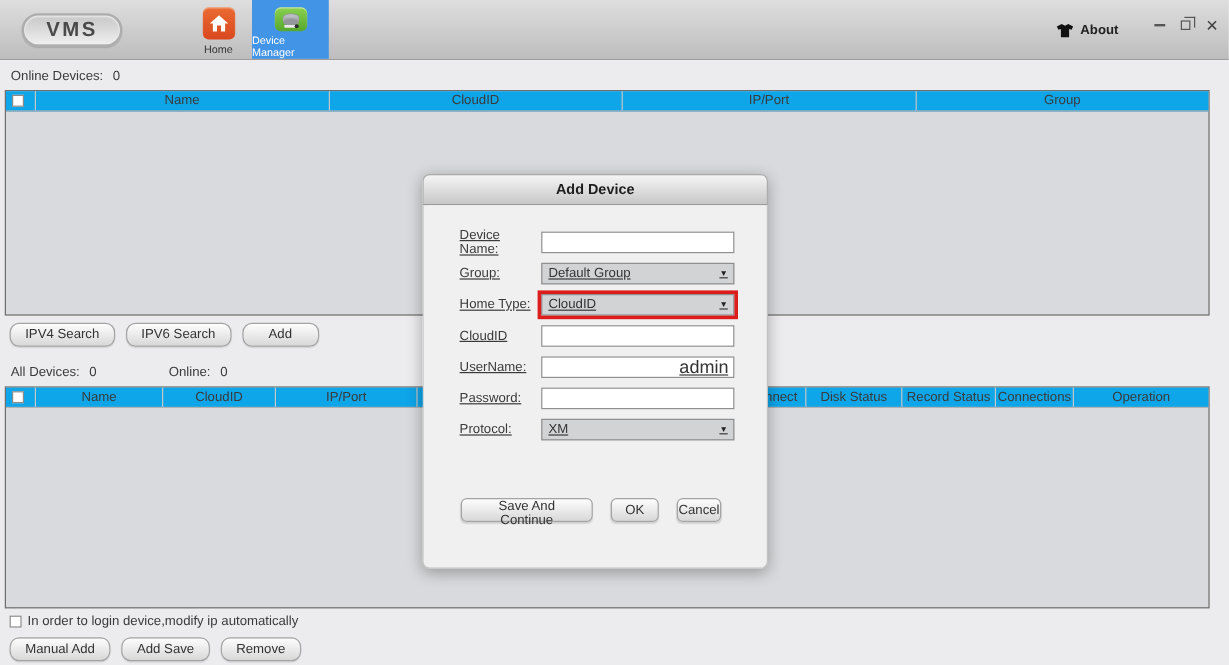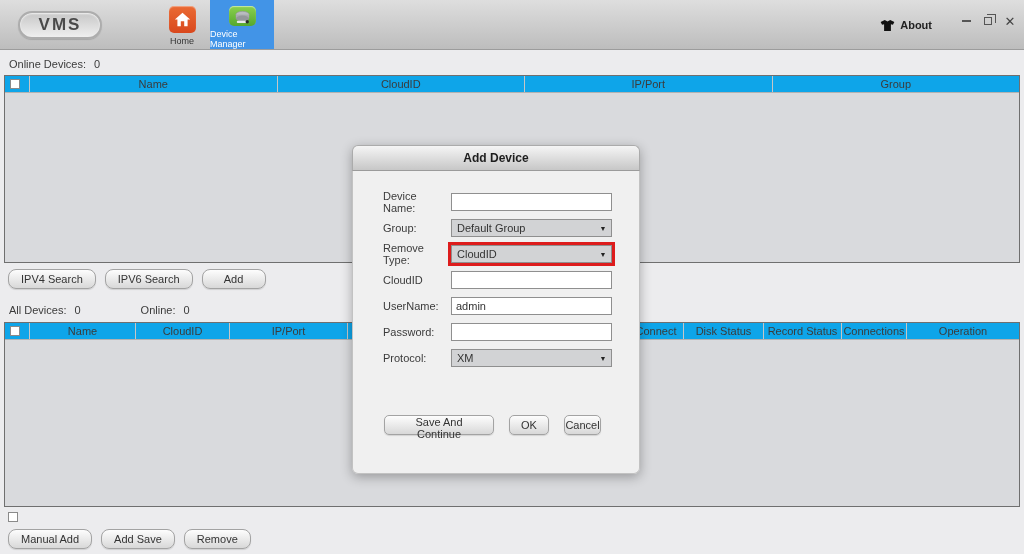--- a/index.html
+++ b/index.html
@@ -46,21 +46,21 @@
   .about-wrap{ display:flex; align-items:center; gap:5px; margin-right:22px; }
   .about-label{ font-size:11px; font-weight:bold; color:#222; }
   .win-controls{ display:flex; align-items:center; gap:10px; margin-top:-8px; }
   .wc{ width:12px; height:12px; display:flex; align-items:center; justify-content:center; color:#444; cursor:default; }
   .wc-min i{ display:block; width:9px; height:0; border-bottom:2px solid #555; }
   .wc-restore i{ display:block; width:8px; height:8px; border:1px solid #555; position:relative; }
   .wc-restore i:before{ content:""; position:absolute; left:2px; top:-4px; width:8px; height:8px; border:1px solid #555; border-left:none; border-bottom:none; }
   .wc-close{ font-size:13px; color:#444; }
 
   
-  .content{ padding:8px 4px 0 4px; }
+  .content{ padding:8px 16px 0 4px; }
   .section-label{ padding-left:5px; margin-bottom:5px; color:#3b3b3b; }
   .section-label b{ font-weight:normal; margin-left:8px; }
 
   .dev-table{ border:1px solid #6f6f6f; background:#d9dadd; margin:0 0 0 0; }
   .dev-table .thead{
     display:flex; background:#0ea5e9; height:17px; align-items:center;
     border-bottom:1px solid #b2b2b2;
   }
   .th{ text-align:center; border-right:1px solid #c6c6c6; height:100%;
        display:flex; align-items:center; justify-content:center; color:#3b3b3b; }
@@ -108,26 +108,26 @@
     background:linear-gradient(#f5f5f5,#c7c7c7);
     border:1px solid #ababab; border-bottom:1px solid #9b9b9b;
     display:flex; align-items:center; justify-content:center;
     font-weight:bold; font-size:12px; color:#1e1e1e;
   }
   .modal-body{
     height:303px; background:#f0f0f0; border-radius:0 0 6px 6px;
     border:1px solid #c2c2c2; border-top:none;
     padding-top:18px;
   }
-  .field-row{ display:flex; align-items:center; height:26px; padding-left:30px; }
+  .field-row{ display:flex; align-items:center; height:26px; padding-left:30px;text-decoration:underline; }
   .field-label{ width:68px; color:#3b3b3b; }
   .text-input{
     width:161px; height:18px; background:#fff; border:1px solid #8f8f8f;
-    font-family:"Liberation Sans", sans-serif; font-size:11px; color:#333;
-    padding:0 4px; border-radius:0;
+    font-family:"Liberation Sans", sans-serif; font-size:15px; color:#333;
+    padding:0 4px; border-radius:0;text-align:right;
   }
   .dropdown{
     width:161px; height:18px; background:#d2d3d5; border:1px solid #8f8f8f;
     display:flex; align-items:center; cursor:default;
   }
   .dd-text{ flex:1; padding-left:5px; color:#333; }
   .dd-arrow{ width:16px; font-size:7px; color:#222; text-align:center; }
   .highlight{ outline:3px solid #dd1c1c; }
   .modal-btns{ display:flex; gap:15px; margin-top:44px; padding-left:31px; align-items:center; }
   .btn-sm{ border-radius:5px; min-width:0; }
@@ -225,20 +225,21 @@
       <div class="th t2c5">Disk Status</div>
       <div class="th t2c6">Record Status</div>
       <div class="th t2c7">Connections</div>
       <div class="th t2c8">Operation</div>
     </div>
     <div class="tbody2"></div>
   </div>
 
   <div class="footer-check">
     <span class="checkbox"></span>
+    <span>In order to login device,modify ip automatically</span>
   </div>
 
   <div class="btn-row footer-btns">
     <button class="btn">Manual Add</button>
     <button class="btn">Add Save</button>
     <button class="btn">Remove</button>
   </div>
 </div>
 
 <div class="modal">
@@ -252,21 +253,21 @@
 
     <div class="field-row">
       <span class="field-label">Group:</span>
       <div class="dropdown">
         <span class="dd-text">Default Group</span>
         <span class="dd-arrow">▼</span>
       </div>
     </div>
 
     <div class="field-row">
-      <span class="field-label">Remove Type:</span>
+      <span class="field-label">Home Type:</span>
       <div class="dropdown highlight">
         <span class="dd-text">CloudID</span>
         <span class="dd-arrow">▼</span>
       </div>
     </div>
 
     <div class="field-row">
       <span class="field-label">CloudID</span>
       <input class="text-input" type="text" value="" style="">
     </div>

